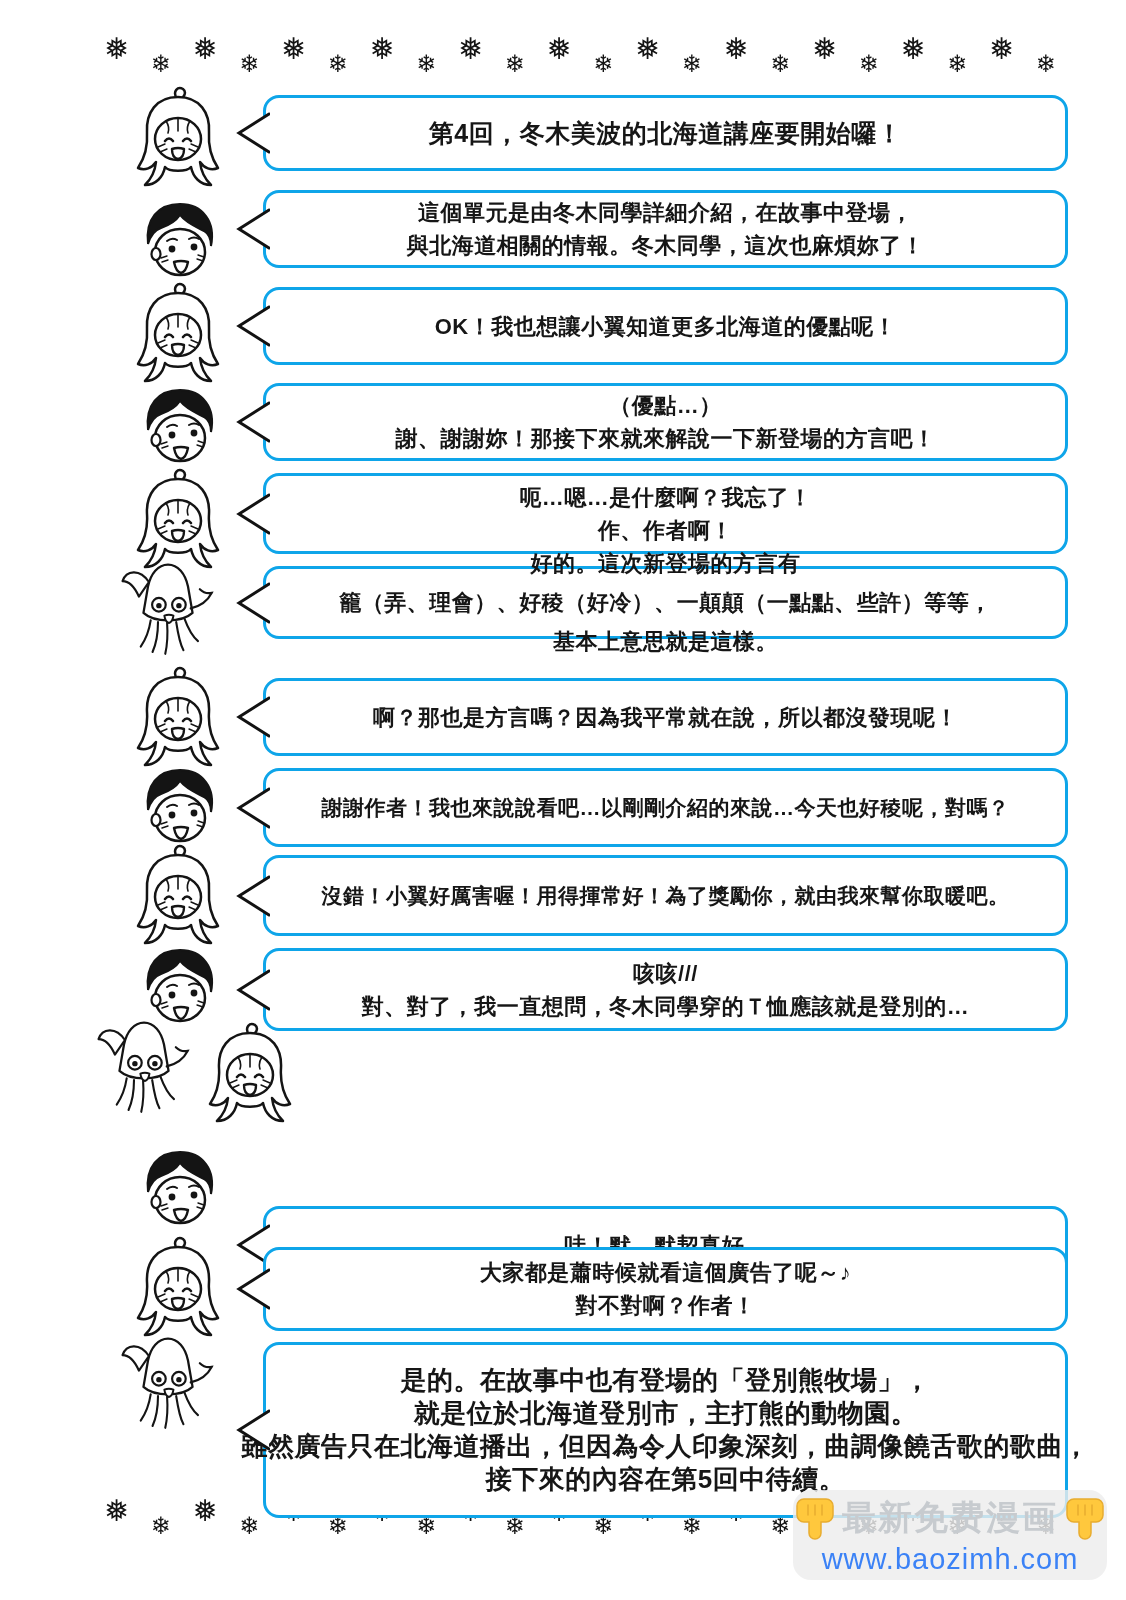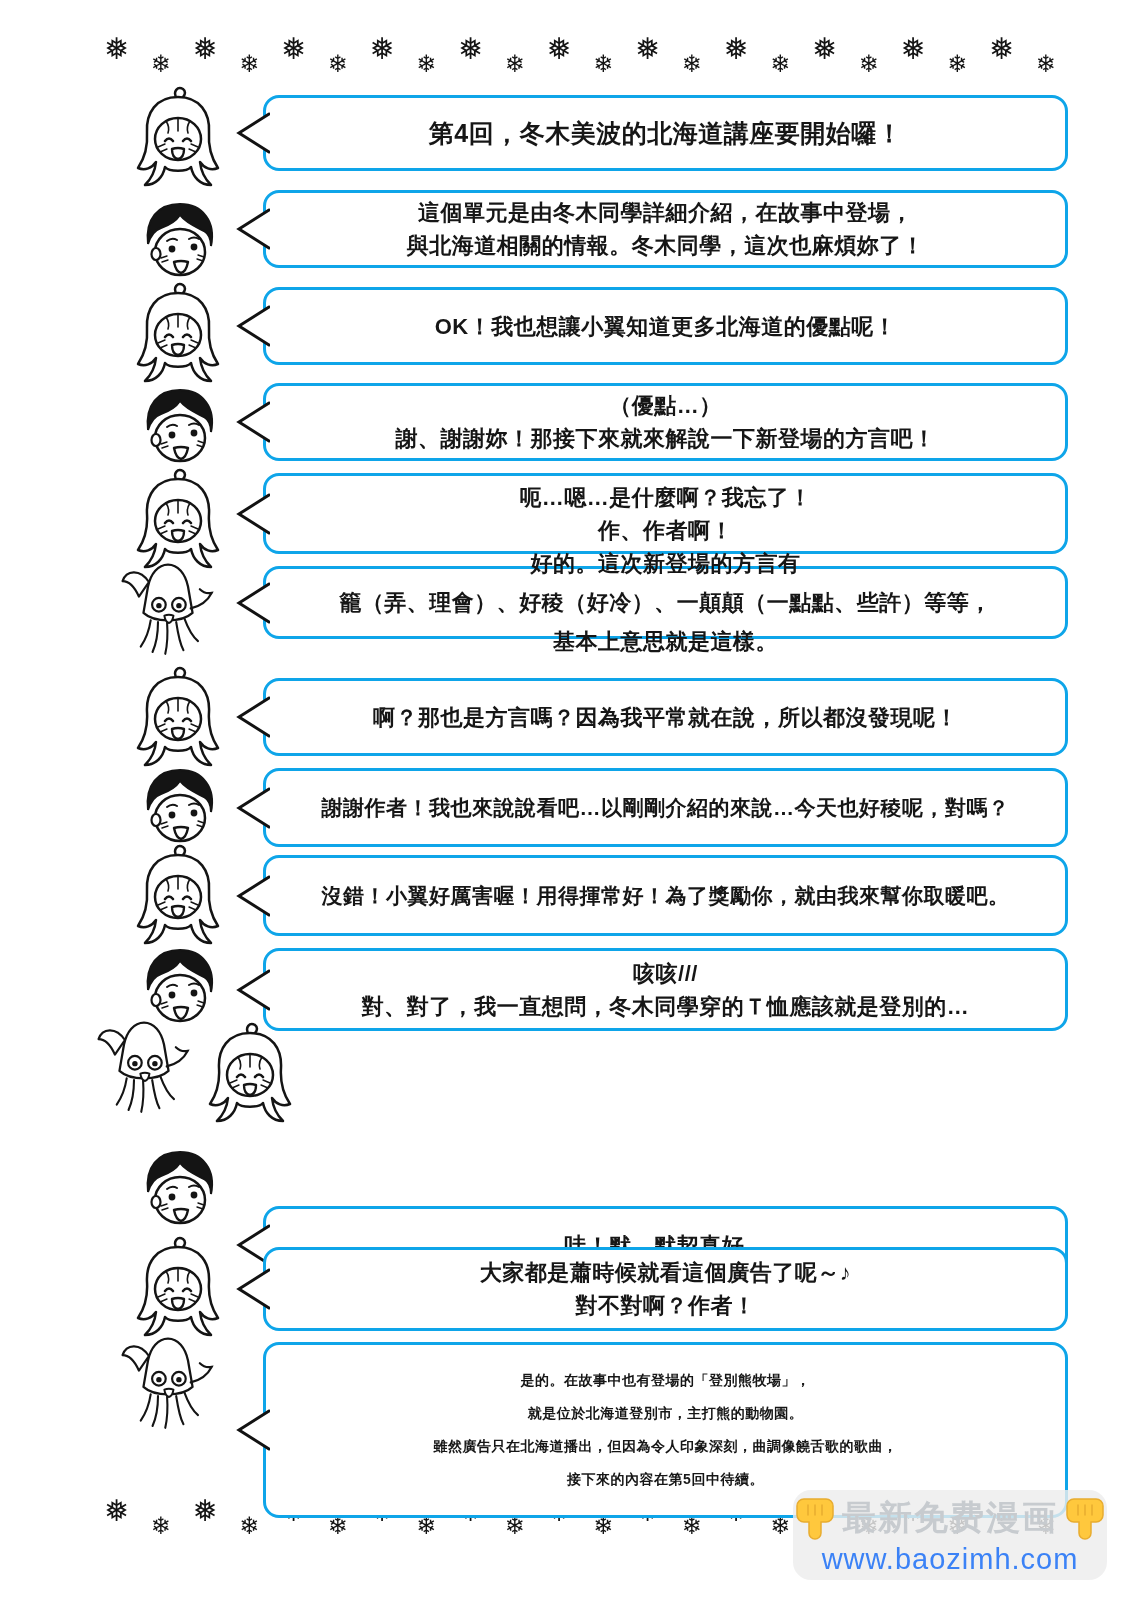--- a/index.html
+++ b/index.html
@@ -45,21 +45,21 @@
   .b4{top:383px;height:78px;}
   .b5{top:473px;height:81px;}
   .b6{top:566px;height:73px;line-height:31px;gap:8px;}
   .b7{top:678px;height:78px;font-family:Liberation Serif, serif;}
   .b8{top:768px;height:79px;font-size:21px;justify-content:center;}
   .b9{top:855px;height:81px;font-size:21px;}
   .b10{top:948px;height:83px;}
   .b11{top:1038px;height:110px;left:320px;width:748px;font-weight:800;font-size:23px;line-height:35px;}
   .b12{top:1158px;height:78px;margin-top:48px;}
   .b13{top:1247px;height:84px;}
-  .b14{top:1342px;height:176px;line-height:33px;font-size:14px;}
+  .b14{top:1342px;height:176px;line-height:33px;font-size:26px;}
   .av1{top:86px;left:128px;}
   .av2{top:192px;left:128px;}
   .av3{top:282px;left:128px;}
   .av4{top:378px;left:128px;}
   .av5{top:468px;left:128px;}
   .av6{top:556px;left:118px;}
   .av7{top:666px;left:128px;}
   .av8{top:758px;left:128px;}
   .av9{top:844px;left:128px;}
   .av10{top:938px;left:128px;}

